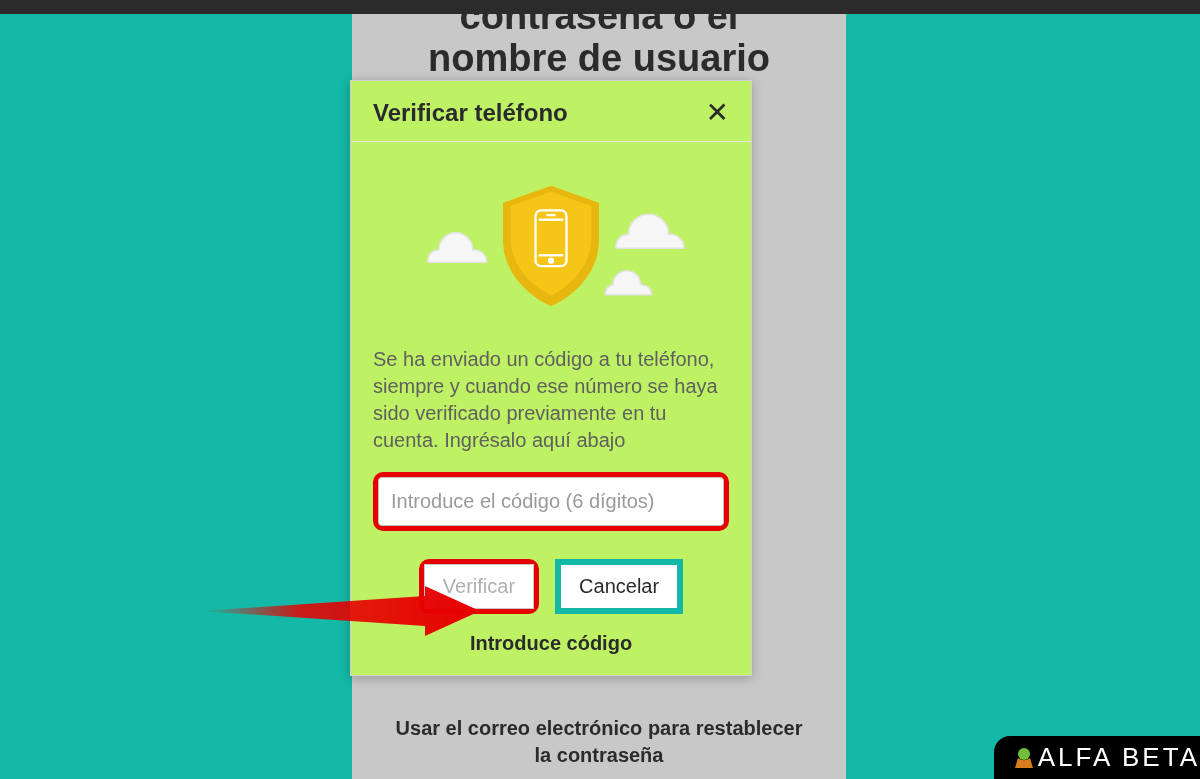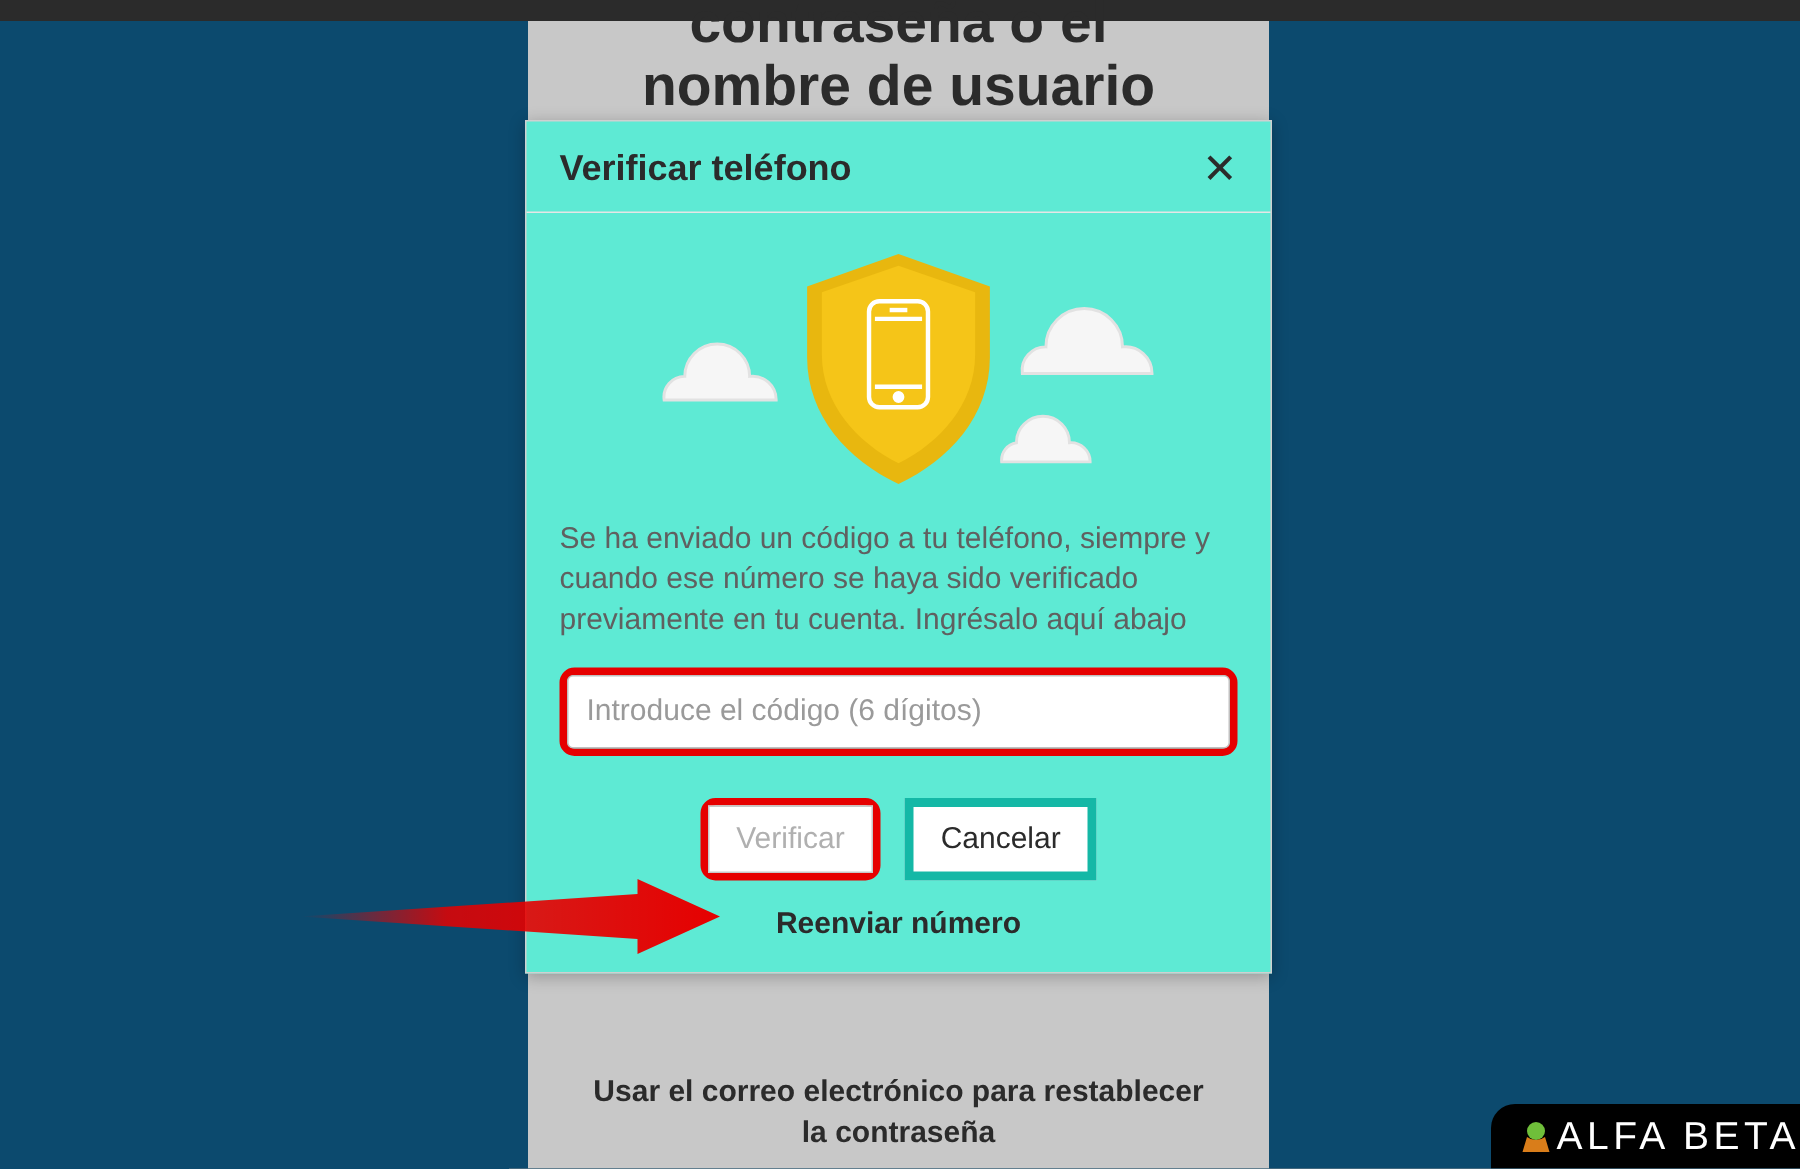--- a/index.html
+++ b/index.html
@@ -10,21 +10,21 @@
       overflow: hidden;
       background: #9c9c9c;
       position: relative;
     }
     .background-page {
       position: absolute;
       top: 0;
       left: 0;
       right: 0;
       bottom: 0;
-      background: #0c4a6e;
+      background: #14b8a6;
     }
     .bg-header {
       position: absolute;
       top: 0;
       left: 0;
       right: 0;
       height: 14px;
       background: #2b2b2b;
     }
     .bg-center {
@@ -56,22 +56,22 @@
     }
     .modal-overlay {
       position: absolute;
       top: 0; left: 0; right: 0; bottom: 0;
       pointer-events: none;
     }
     .modal {
       position: absolute;
       top: 80px;
       left: 350px;
-      width: 498px;
-      background: #5eead4;
+      width: 402px;
+      background: #bef264;
       border: 1px solid #d0d0d0;
       box-shadow: 0 2px 10px rgba(0,0,0,0.25);
       pointer-events: auto;
     }
     .modal-header {
       display: flex;
       justify-content: space-between;
       align-items: center;
       padding: 18px 22px 14px 22px;
       border-bottom: 1px solid #e6e6e6;
@@ -242,21 +242,21 @@
         <input class="code-input" type="text" placeholder="Introduce el código (6 dígitos)" style="">
       </div>
 
       <div class="button-row">
         <div class="verify-wrap">
           <button class="btn btn-verify">Verificar</button>
         </div>
         <button class="btn btn-cancel">Cancelar</button>
       </div>
 
-      <div class="resend-link">Reenviar número</div>
+      <div class="resend-link">Introduce código</div>
     </div>
   </div>
 </div>
 
 <svg class="arrow" viewBox="0 0 280 50">
   <defs>
     <linearGradient id="arrGrad" x1="0" y1="0" x2="1" y2="0">
       <stop offset="0%" stop-color="#e60000" stop-opacity="0"></stop>
       <stop offset="35%" stop-color="#e60000" stop-opacity="0.85"></stop>
       <stop offset="100%" stop-color="#e60000"></stop>

